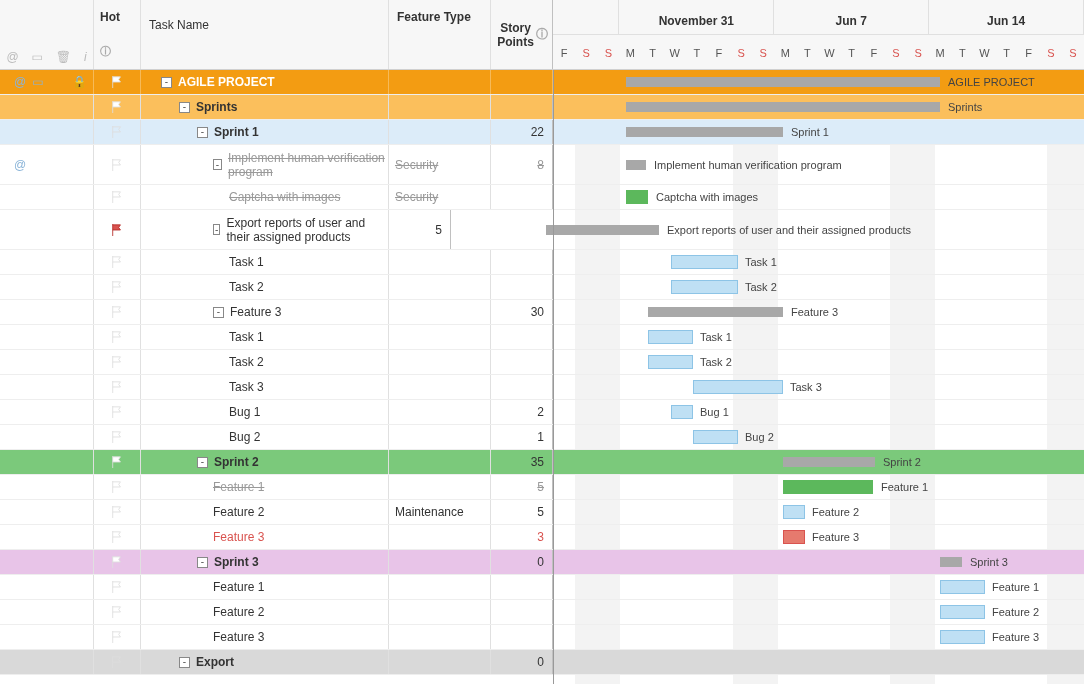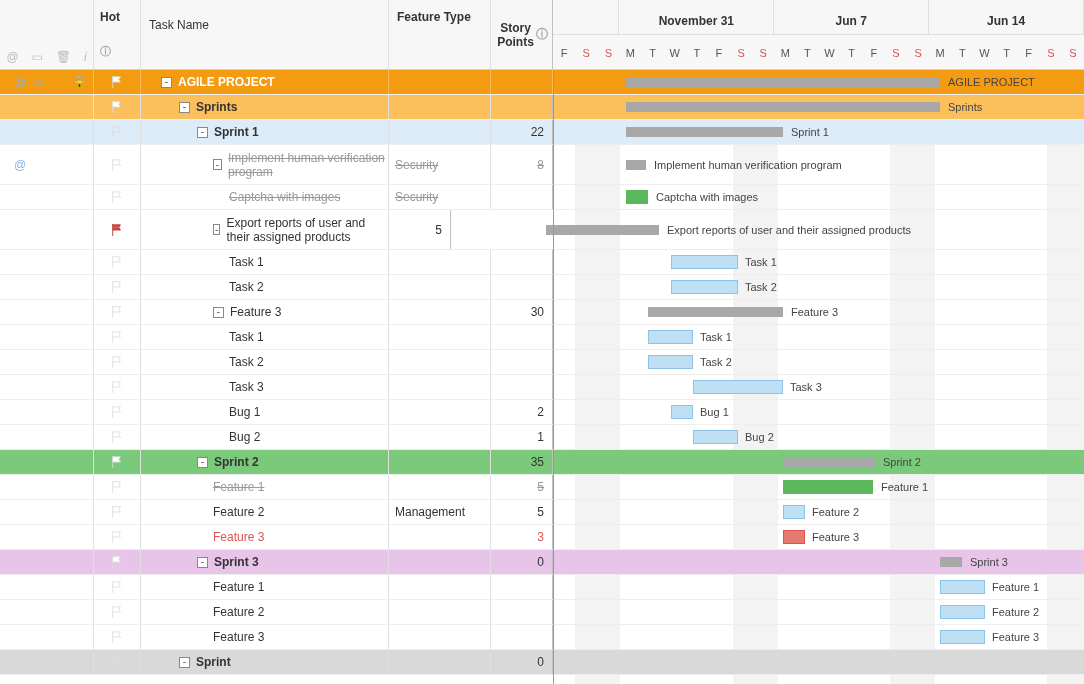--- a/index.html
+++ b/index.html
@@ -463,21 +463,21 @@
       <div class="row-left-icons"></div>
       <div class="row-hot">
         <svg class="flag-outline" viewBox="0 0 14 16">
           <path d="M2 1v14M2 2h9l-2 3 2 3H2" fill="none" stroke="#ddd" stroke-width="1"></path>
         </svg>
       </div>
       <div class="row-task indent-4">
         <span class="">Feature 2</span>
       </div>
       <div class="row-feature">
-        <span class="">Management</span>
+        <span class="">Maintenance</span>
       </div>
       <div class="row-story">
         <span class="">5</span>
       </div>
       <div class="row-timeline">
         <div class="bar bar-task" style="left: 230px; width: 22px;">
           <span class="bar-label">Feature 2</span>
         </div>
       </div>
     </div>
@@ -578,21 +578,21 @@
     </div>
     <div class="row gray-row">
       <div class="row-left-icons"></div>
       <div class="row-hot">
         <svg class="flag-outline" viewBox="0 0 14 16">
           <path d="M2 1v14M2 2h9l-2 3 2 3H2" fill="none" stroke="#ddd" stroke-width="1"></path>
         </svg>
       </div>
       <div class="row-task indent-2">
         <span class="expand-btn">-</span>
-        <span class="bold">Sprint</span>
+        <span class="bold">Export</span>
       </div>
       <div class="row-feature"></div>
       <div class="row-story">
         <span class="">0</span>
       </div>
       <div class="row-timeline"></div>
     </div>
   </div>
 
 </body></html>

